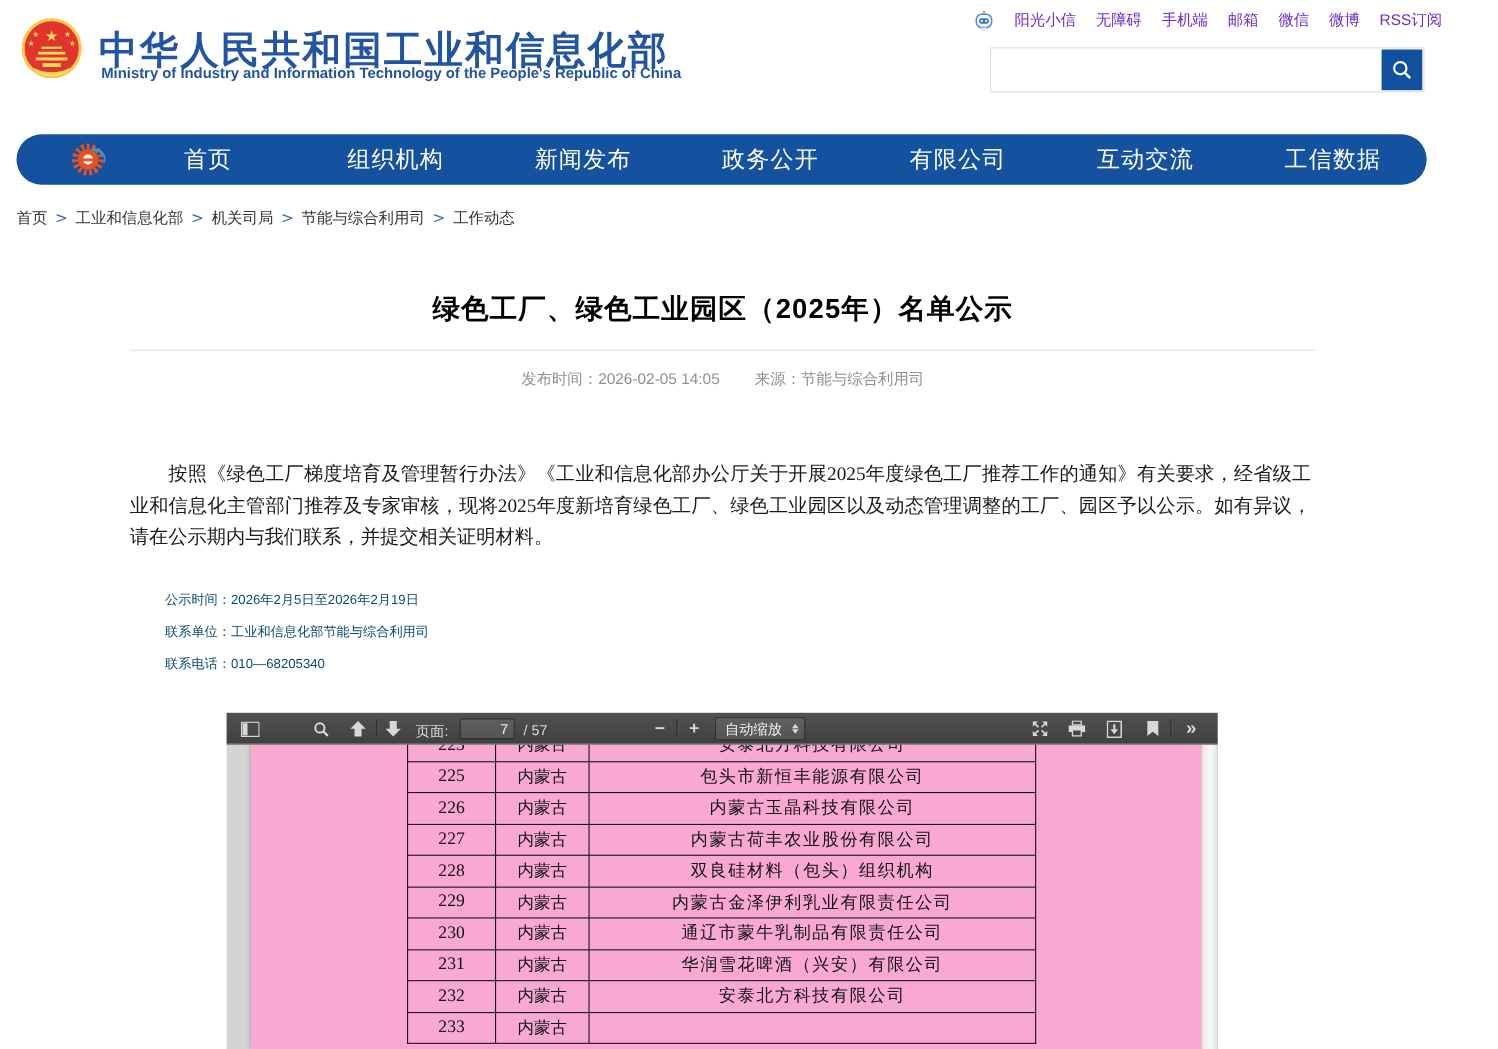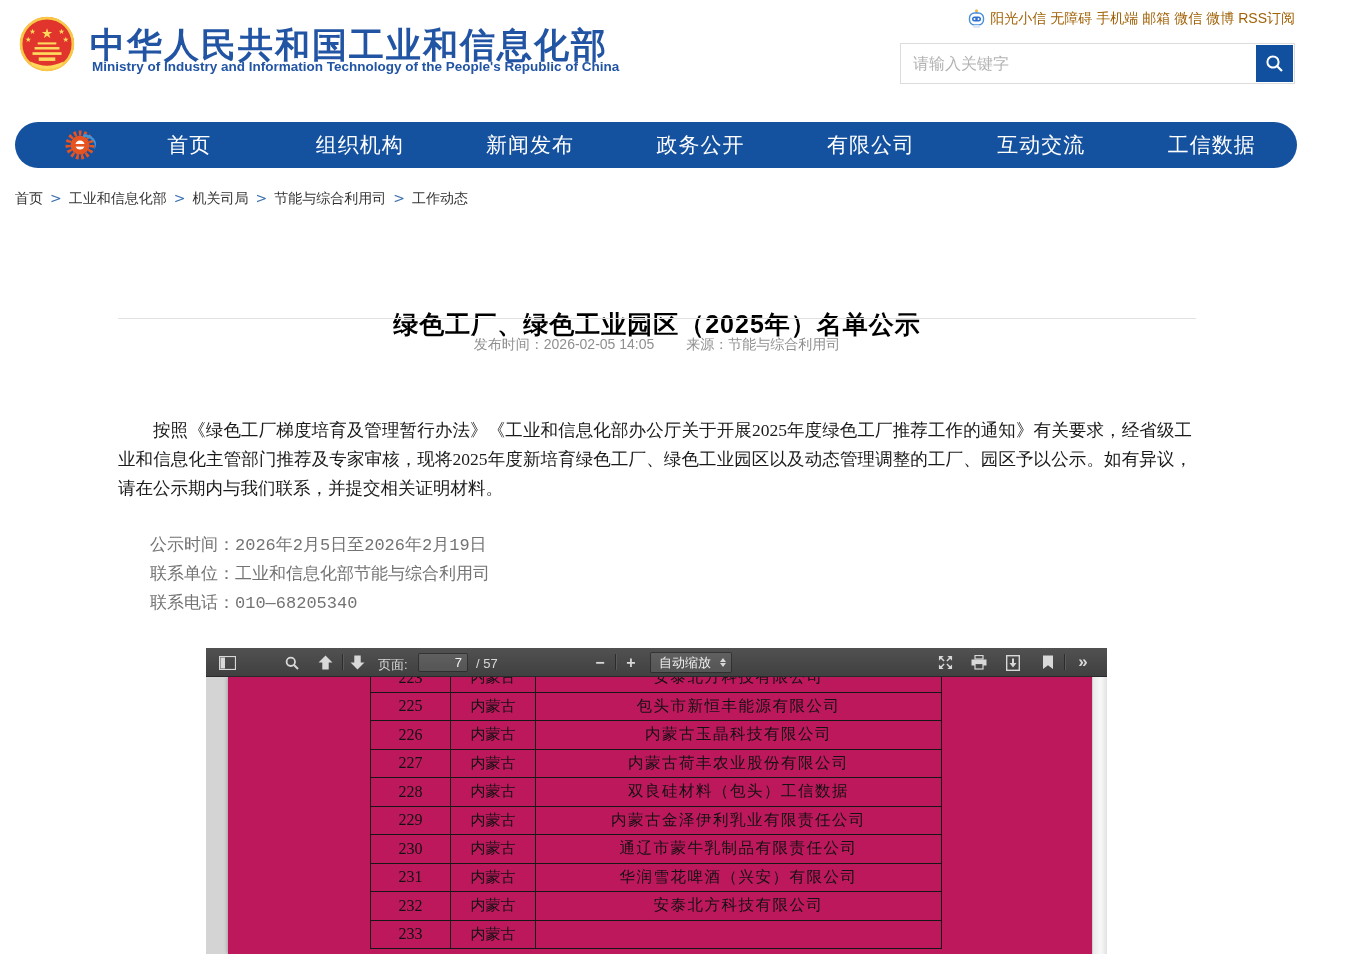--- a/index.html
+++ b/index.html
@@ -6,22 +6,22 @@
   html,body { width:1362px; height:954px; overflow:hidden; background:#fff;
               font-family:"Liberation Sans", sans-serif; }
 
   
   #header { position:absolute; left:0; top:0; width:1362px; height:110px; background:#fff; }
   #emblem { position:absolute; left:18px; top:13px; width:58px; height:66px; }
   #title-cn { position:absolute; left:90px; top:22px; font-size:35px; font-weight:700;
               color:#2254a4; letter-spacing:2px; }
   #title-en { position:absolute; left:92px; top:59px; font-size:13.5px; font-weight:700; color:#2254a4; }
 
-  #quick-links { position:absolute; top:9px; right:67px; display:flex; align-items:center;
-                 gap:4px; font-size:14px; color:#a16207; }
+  #quick-links { position:absolute; top:9px; right:51px; display:flex; align-items:center;
+                 gap:18px; font-size:14px; color:#6d28d9; }
   #quick-links .ql { cursor:pointer; white-space:nowrap; }
   #robot-icon { width:19px; height:20px; display:inline-block; }
 
   #search-box { position:absolute; left:900px; top:43px; width:395px; height:41px;
                 border:1px solid #dcdcdc; background:#fff; }
   #search-input { position:absolute; left:0; top:0; width:350px; height:39px; border:none;
                   outline:none; padding-left:12px; font-size:16px; color:#333;
                   font-family:"Liberation Sans",sans-serif; }
   #search-input::placeholder { color:#b3b3b3; }
   #search-btn { position:absolute; right:1px; top:1px; width:37px; height:37px; background:#11509e;
@@ -35,32 +35,32 @@
               cursor:pointer; white-space:nowrap; }
 
   
   #breadcrumb { position:absolute; left:15px; top:190px; font-size:14px; color:#333;text-align:center; }
   #breadcrumb .bc { cursor:pointer; }
   #breadcrumb .sep { color:#3a6fb0; margin:0 7px; font-family:"DejaVu Sans",sans-serif; }
 
   
   #article { position:absolute; left:118px; top:250px; width:1078px; }
   #art-title { position:absolute; left:0; top:14px; width:100%; text-align:center;
-               font-size:25px; font-weight:700; color:#000; letter-spacing:1px;margin-top:44px; }
+               font-size:25px; font-weight:700; color:#000; letter-spacing:1px; }
   #art-divider { position:absolute; left:0; top:68px; width:100%; height:1px; background:#e2e2e2; }
   #pub-line { position:absolute; left:0; top:86px; width:100%; text-align:center;
               font-size:14px; color:#8f8f8f; }
   #pub-line span { margin:0 14px; }
   #art-body { position:absolute; left:0; top:166px; width:1074px;
               font-family:"Liberation Serif","DejaVu Serif",serif;
               font-size:17.5px; color:#1a1a1a; line-height:29px; text-align:justify;
               text-indent:2em; }
   #contacts { position:absolute; left:0; top:281px; width:1074px; padding-left:32px;
-              font-family:Liberation Mono, monospace;
-              font-size:17px; color:#737373; line-height:29px; }
+              font-family:Liberation Sans, sans-serif;
+              font-size:12px; color:#0c4a6e; line-height:29px; }
 
   
   #pdf { position:absolute; left:206px; top:648px; width:901px; height:306px; }
   #pdf-toolbar { position:absolute; left:0; top:0; width:901px; height:29px;
                  background:linear-gradient(#515151,#404040); border-bottom:1px solid #2a2a2a; }
   .tb { position:absolute; top:4px; width:22px; height:21px; border:none; background:transparent;
         color:#d8d8d8; display:flex; align-items:center; justify-content:center; cursor:pointer; }
   .tb svg { display:block; }
   .tb-div { position:absolute; top:6px; width:1px; height:16px; background:#2c2c2c;
             box-shadow:1px 0 0 #5a5a5a; }
@@ -76,21 +76,21 @@
   #zoom-select .caret { margin-left:auto; margin-right:5px; display:flex; flex-direction:column;
                         gap:1px; }
   #zoom-select .caret i { width:0; height:0; border-left:3.5px solid transparent;
                           border-right:3.5px solid transparent; display:block; }
   #zoom-select .caret .up { border-bottom:4px solid #d8d8d8; }
   #zoom-select .caret .dn { border-top:4px solid #d8d8d8; }
   #more-tools { font-size:17px; font-weight:700; line-height:1; padding-bottom:3px; }
 
   #pdf-content { position:absolute; left:0; top:29px; width:901px; height:277px;
                  background:#d4d4d4; overflow:hidden; }
-  #pdf-page { position:absolute; left:22px; top:0; width:902px; height:277px; background:#be185d;
+  #pdf-page { position:absolute; left:22px; top:0; width:902px; height:277px; background:#f9a8d4;
               box-shadow:0 0 4px rgba(0,0,0,.35); }
   #pdf-scrollbar { position:absolute; right:0; top:0; width:15px; height:277px;
                    background:linear-gradient(to right,#e9e9e9,#f8f8f8 55%,#e2e2e2);
                    border-left:1px solid #cfcfcf; cursor:pointer; }
 
   #list-table { position:absolute; left:142px; top:-14px; border-collapse:collapse;
                 table-layout:fixed; font-family:"Liberation Serif","DejaVu Serif",serif; }
   #list-table td { border:1.5px solid #161616; height:28.5px; text-align:center;
                    vertical-align:middle; color:#111; overflow:hidden; white-space:nowrap; }
   #list-table .c-no { width:80px; font-size:16px; }
@@ -131,21 +131,20 @@
     <span class="ql">阳光小信</span>
     <span class="ql">无障碍</span>
     <span class="ql">手机端</span>
     <span class="ql">邮箱</span>
     <span class="ql">微信</span>
     <span class="ql">微博</span>
     <span class="ql">RSS订阅</span>
   </div>
 
   <div id="search-box">
-    <input id="search-input" type="text" placeholder="请输入关键字" style="">
     <button id="search-btn">
       <svg width="19" height="19" viewBox="0 0 19 19">
         <circle cx="8" cy="8" r="5.6" fill="none" stroke="#fff" stroke-width="2"></circle>
         <line x1="12.2" y1="12.2" x2="17" y2="17" stroke="#fff" stroke-width="2.2"></line>
       </svg>
     </button>
   </div>
 </div>
 
 <div id="nav">
@@ -279,21 +278,21 @@
             <td class="c-comp">内蒙古玉晶科技有限公司</td>
           </tr>
           <tr>
             <td class="c-no">227</td>
             <td class="c-prov">内蒙古</td>
             <td class="c-comp">内蒙古荷丰农业股份有限公司</td>
           </tr>
           <tr>
             <td class="c-no">228</td>
             <td class="c-prov">内蒙古</td>
-            <td class="c-comp">双良硅材料（包头）工信数据</td>
+            <td class="c-comp">双良硅材料（包头）组织机构</td>
           </tr>
           <tr>
             <td class="c-no">229</td>
             <td class="c-prov">内蒙古</td>
             <td class="c-comp">内蒙古金泽伊利乳业有限责任公司</td>
           </tr>
           <tr>
             <td class="c-no">230</td>
             <td class="c-prov">内蒙古</td>
             <td class="c-comp">通辽市蒙牛乳制品有限责任公司</td>

